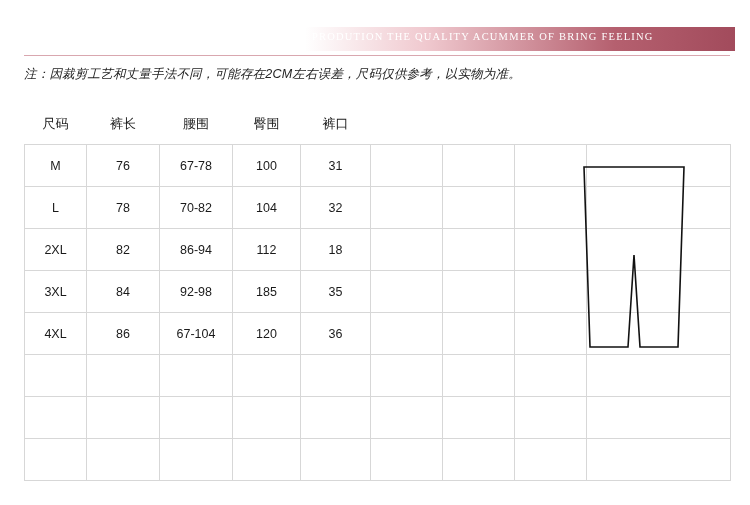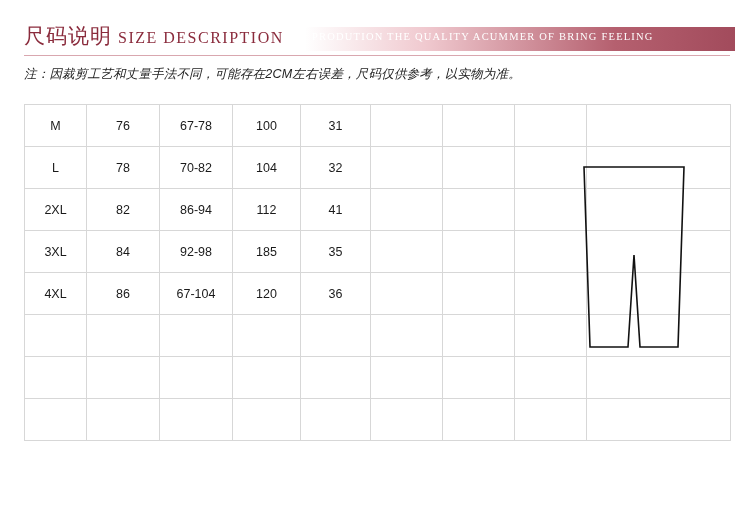--- a/index.html
+++ b/index.html
@@ -132,23 +132,20 @@
   .pants svg {
     display: block;
   }
 </style>
 </head>
 <body>
 
 <div class="page">
 
   <div class="header">
-    <div class="header-title">
-      <span class="title-cn">尺码说明</span><span class="title-en">SIZE  DESCRIPTION</span>
-    </div>
     <div class="header-band"></div>
     <div class="header-band-text">PRODUTION THE QUALITY ACUMMER OF BRING FEELING</div>
     <div class="header-rule"></div>
   </div>
 
   <div class="note">注：因裁剪工艺和丈量手法不同，可能存在2CM左右误差，尺码仅供参考，以实物为准。</div>
 
   <div class="grid">
     <table>
       <colgroup>
@@ -156,20 +153,31 @@
         <col style="width:73px">
         <col style="width:73px">
         <col style="width:68px">
         <col style="width:70px">
         <col style="width:72px">
         <col style="width:72px">
         <col style="width:72px">
         <col style="width:144px">
       </colgroup>
       <tbody>
+        <tr class="head-row">
+          <td>尺码</td>
+          <td>裤长</td>
+          <td>腰围</td>
+          <td>臀围</td>
+          <td>裤口</td>
+          <td class="blank"></td>
+          <td class="blank"></td>
+          <td class="blank"></td>
+          <td class="blank"></td>
+        </tr>
 
         <tr>
           <td>M</td>
           <td>76</td>
           <td>67-78</td>
           <td>100</td>
           <td>31</td>
           <td class="empty"></td>
           <td class="empty"></td>
           <td class="empty"></td>
@@ -187,21 +195,21 @@
           <td class="empty"></td>
           <td class="empty"></td>
         </tr>
 
 
         <tr>
           <td>2XL</td>
           <td>82</td>
           <td>86-94</td>
           <td>112</td>
-          <td>41</td>
+          <td>18</td>
           <td class="empty"></td>
           <td class="empty"></td>
           <td class="empty"></td>
           <td class="empty"></td>
         </tr>
 
         <tr>
           <td>3XL</td>
           <td>84</td>
           <td>92-98</td>

